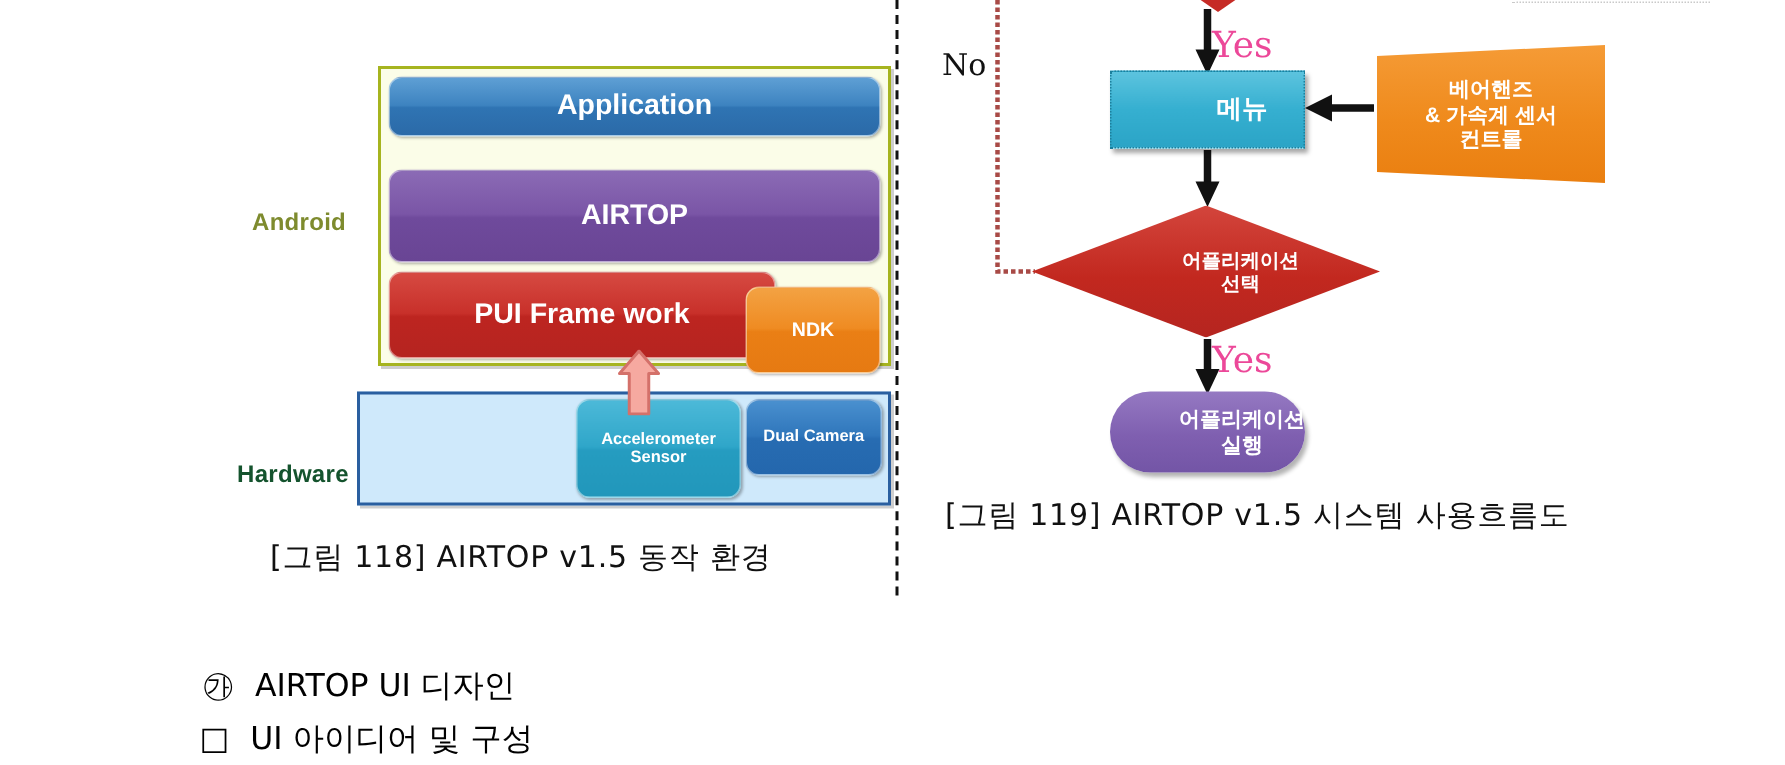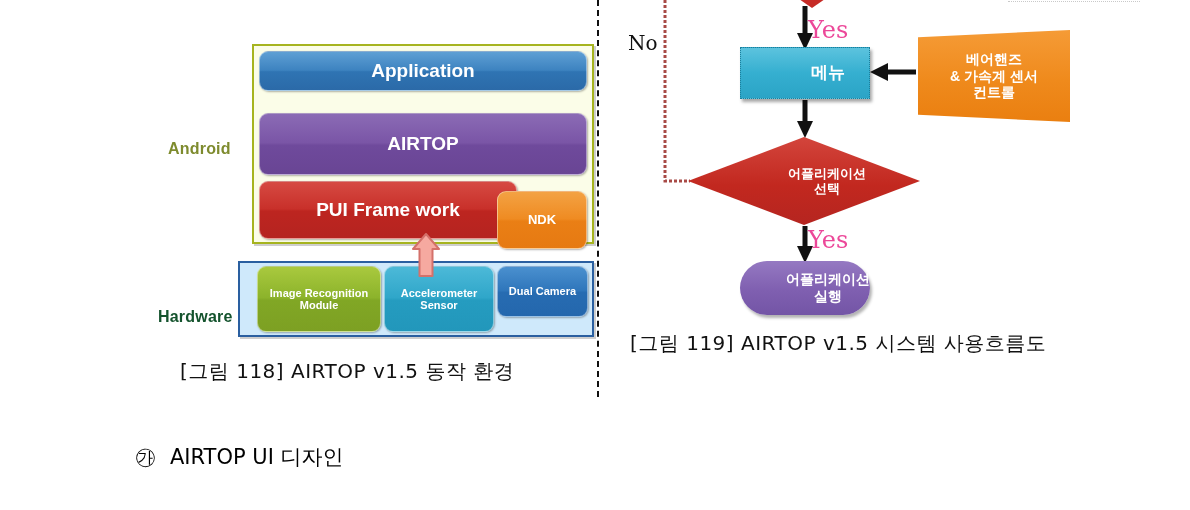--- a/index.html
+++ b/index.html
@@ -184,26 +184,20 @@
     <div class="hardware-box"></div>
 
     <div class="side-label lbl-android">Android</div>
     <div class="side-label lbl-hardware">Hardware</div>
 
     <div class="blk blk-app">Application</div>
     <div class="blk blk-airtop">AIRTOP</div>
     <div class="blk blk-pui">PUI Frame work</div>
     <div class="blk blk-ndk">NDK</div>
 
-    <div class="blk blk-irm">
-      <span>
-        <span>Image Recognition</span><br>
-        <span>Module</span>
-      </span>
-    </div>
     <div class="blk blk-acc">
       <span>
         <span>Accelerometer</span><br>
         <span>Sensor</span>
       </span>
     </div>
     <div class="blk blk-cam">Dual Camera</div>
 
     <div class="up-arrow">
       <svg width="28" height="44" viewBox="0 0 28 44">
@@ -267,15 +261,18 @@
     <div class="yes-label yes2">Yes</div>
     <div class="no-label">No</div>
 
     <div class="fig-caption cap119">[그림 119]  AIRTOP v1.5 시스템 사용흐름도</div>
   </div>
 
   <div class="body-lines">
     <div class="bline bline1">
       <span class="marker">㉮</span><span>AIRTOP UI 디자인</span>
     </div>
+    <div class="bline bline2">
+      <span class="marker">□</span><span>UI 아이디어 및 구성</span>
+    </div>
   </div>
 
 </div>
 
 </body></html>

